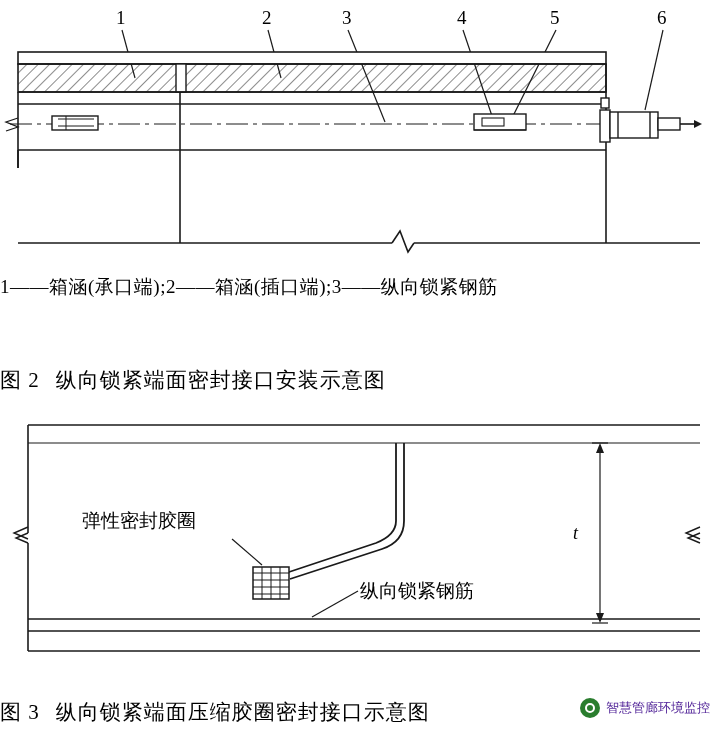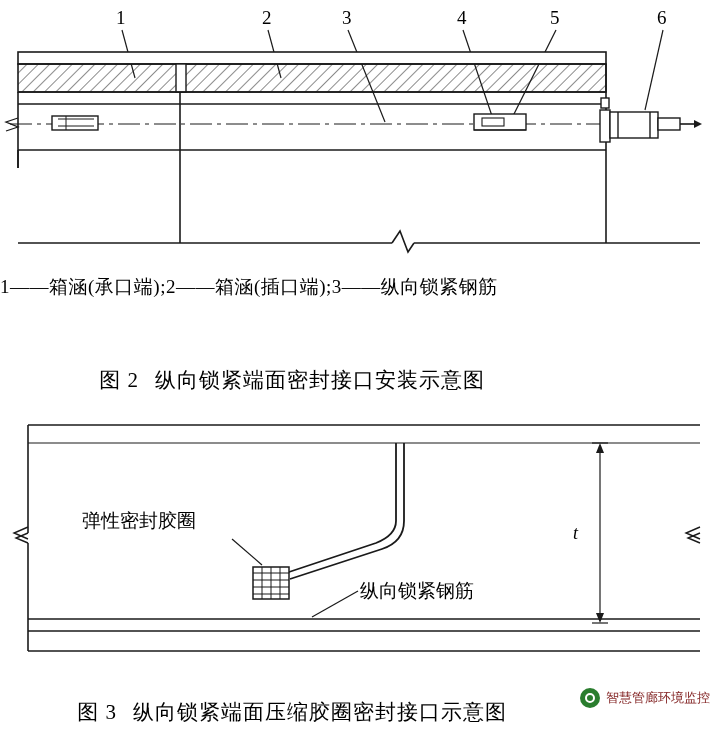--- a/index.html
+++ b/index.html
@@ -35,37 +35,36 @@
     font-family: Liberation Serif, serif;
   }
   .legend .line {
     display: block;
     white-space: nowrap;
   }
   .caption {
     position: absolute;
     left: 0;
     width: 584px;
-    text-align: center;
     font-size: 21px;
     letter-spacing: 1px;
     font-family: "Liberation Serif", "DejaVu Serif", serif;
   }
   .caption .cap-num {
     margin-right: 16px;
   }
   .wm {
     position: absolute;
     right: 10px;
-    bottom: 22px;
+    bottom: 12px;
     display: flex;
     align-items: center;
     gap: 6px;
     font-size: 13px;
-    color: #7f1d1d;
+    color: #4c1d95;
     font-family: "Liberation Sans", sans-serif;
   }
   .wm-logo {
     width: 20px;
     height: 20px;
     border-radius: 50%;
     background: #2a7d2e;
     display: inline-block;
     position: relative;
   }

